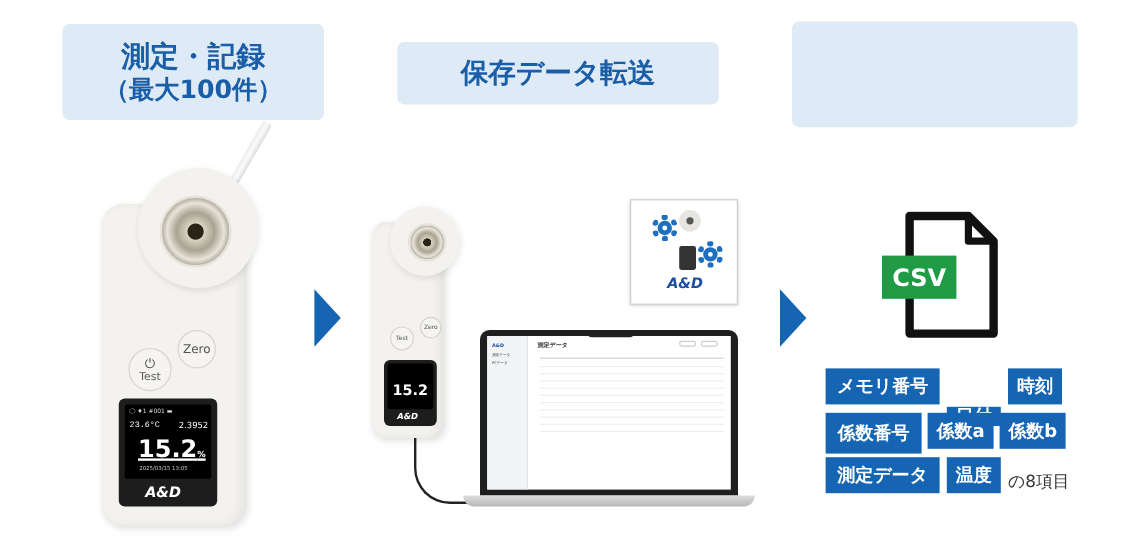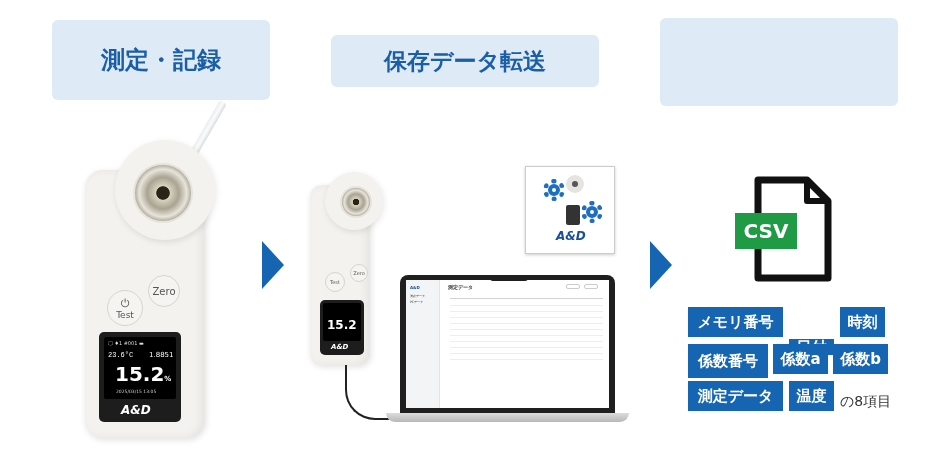--- a/index.html
+++ b/index.html
@@ -32,20 +32,21 @@
   .csv-file { position: absolute; }
   .tag { position: absolute; background: #1565b2; color: #fff; font-weight: bold; font-size: 15px; display: flex; align-items: center; justify-content: center; }
   .tag-suffix { position: absolute; color: #333; font-size: 14px; }
   .cable { position: absolute; border: 2px solid #222; border-top: none; border-right: none; border-radius: 0 0 0 30px; }
 </style>
 </head>
 <body>
 
 <div class="label-box" style="left:52px;top:20px;width:218px;height:80px;font-size:24px;">
   <span>測定・記録</span>
+  <span style="font-size:21px;">（最大100件）</span>
 </div>
 
 <div class="label-box" style="left:331px;top:35px;width:268px;height:52px;font-size:23px;">
   <span>保存データ転送</span>
 </div>
 
 <div class="label-box" style="left:660px;top:18px;width:238px;height:88px;font-size:23px;">
 </div>
 
 <div>
@@ -60,23 +61,23 @@
     <span style="font-size:11px;">⏻</span>
     <span>Test</span>
   </div>
   <div class="screen" style="left:99px;top:332px;width:82px;height:90px;">
     <div class="screen-inner" style="left:5px;top:5px;width:72px;height:62px;"></div>
     <div style="position:absolute;left:9px;top:8px;font-size:5px;color:#ddd;white-space:nowrap;">🖵  ♦1   #001   ▬</div>
     <div style="position:absolute;left:9px;top:19px;font-size:7px;color:#fff;white-space:nowrap;font-family:Liberation Mono, monospace;">
       <span>23.6°C</span>
     </div>
     <div style="position:absolute;left:50px;top:19px;font-size:7px;color:#fff;">
-      <span>1.8851</span>
+      <span>2.3952</span>
     </div>
-    <div style="position:absolute;left:16px;top:30px;font-size:20px;font-weight:bold;color:#fff;">
+    <div style="position:absolute;left:16px;top:30px;font-size:20px;font-weight:bold;color:#fff;text-decoration:underline;">
       <span>15.2</span><span style="font-size:7px;">%</span>
     </div>
     <div style="position:absolute;left:17px;top:57px;font-size:4.5px;color:#ccc;">2025/03/15 13:05</div>
     <div style="position:absolute;left:22px;top:71px;font-size:12px;font-weight:bold;font-style:italic;color:#fff;">A&amp;D</div>
   </div>
 </div>
 
 <div class="arrow" style="left:262px;top:241px;"></div>
 
 <div>

